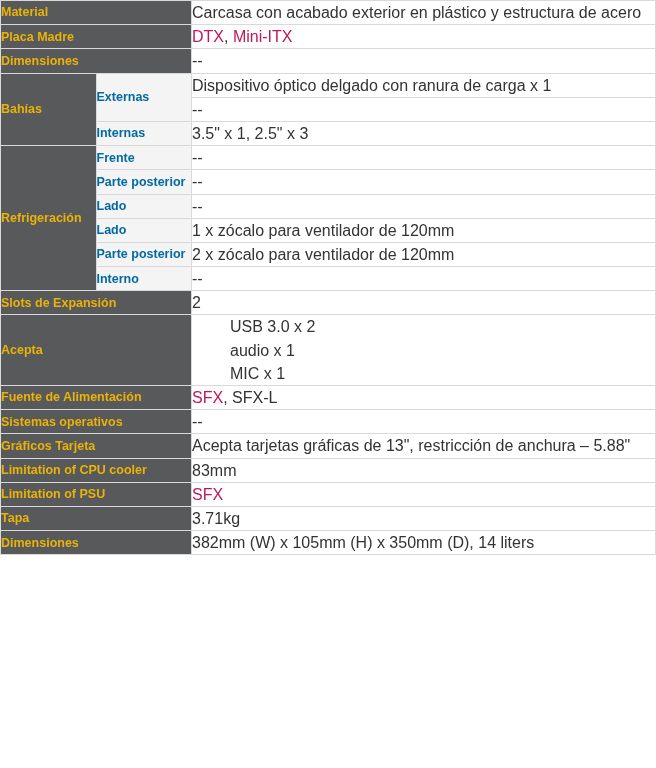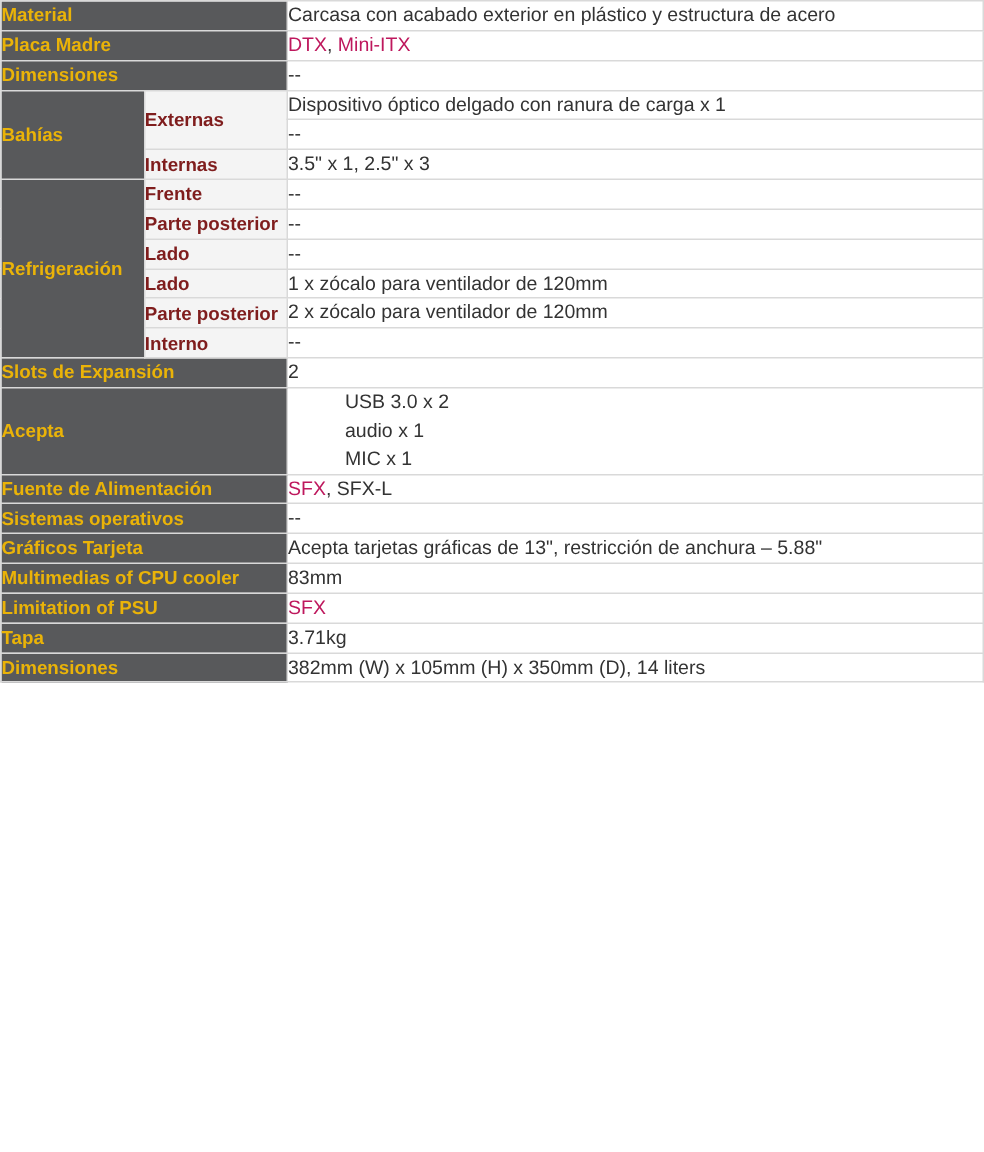--- a/index.html
+++ b/index.html
@@ -34,32 +34,32 @@
     font-size: 12.5px;
     padding: 9px 10px;
     border-color: #4c4d4f;
     border-right: 1px solid #4c4d4f;
     line-height: 1.3;
   }
   
   td.sub {
     width: 126px;
     background: #f4f4f4;
-    color: #7f1d1d;
+    color: #0369a1;
     font-weight: bold;
     font-size: 12.5px;
     padding: 9px 10px;
     line-height: 1.3;
     margin-left: 16px;
   }
   td.val {
     background: #ffffff;
     color: #333333;
     padding: 9px 10px;
-    font-size: 13px;
+    font-size: 16px;
     line-height: 1.45;
   }
   a.lnk {
     color: #be185d;
     text-decoration: none;
   }
   .multi span { display:block;margin-left:38px; }
 </style>
 </head>
 <body>
@@ -148,21 +148,21 @@
       <td class="lbl" colspan="2">Sistemas operativos</td>
       <td class="val">--</td>
     </tr>
 
     <tr>
       <td class="lbl" colspan="2">Gráficos Tarjeta</td>
       <td class="val">Acepta tarjetas gráficas de 13", restricción de anchura – 5.88"</td>
     </tr>
 
     <tr>
-      <td class="lbl" colspan="2">Multimedias of CPU cooler</td>
+      <td class="lbl" colspan="2">Limitation of CPU cooler</td>
       <td class="val">83mm</td>
     </tr>
 
     <tr>
       <td class="lbl" colspan="2">Limitation of PSU</td>
       <td class="val">
         <a class="lnk" href="#">SFX</a>
       </td>
     </tr>
 

